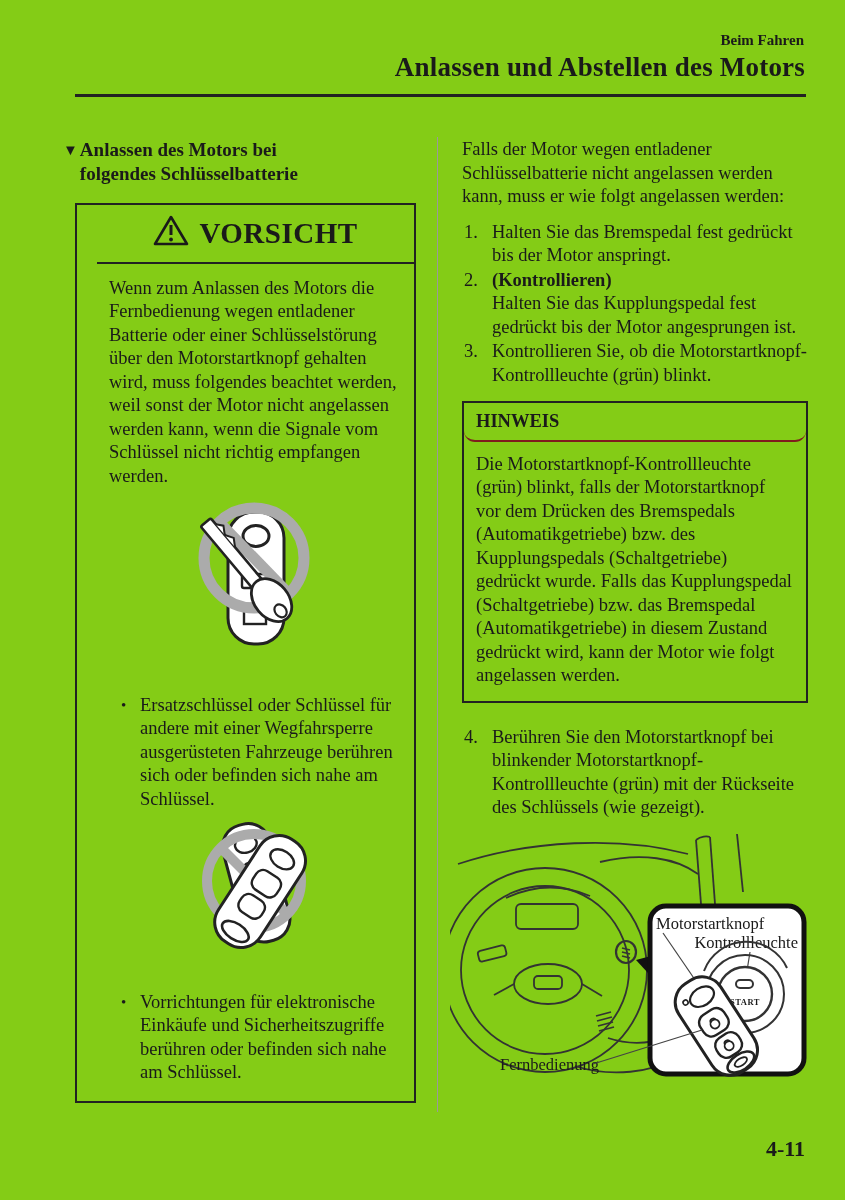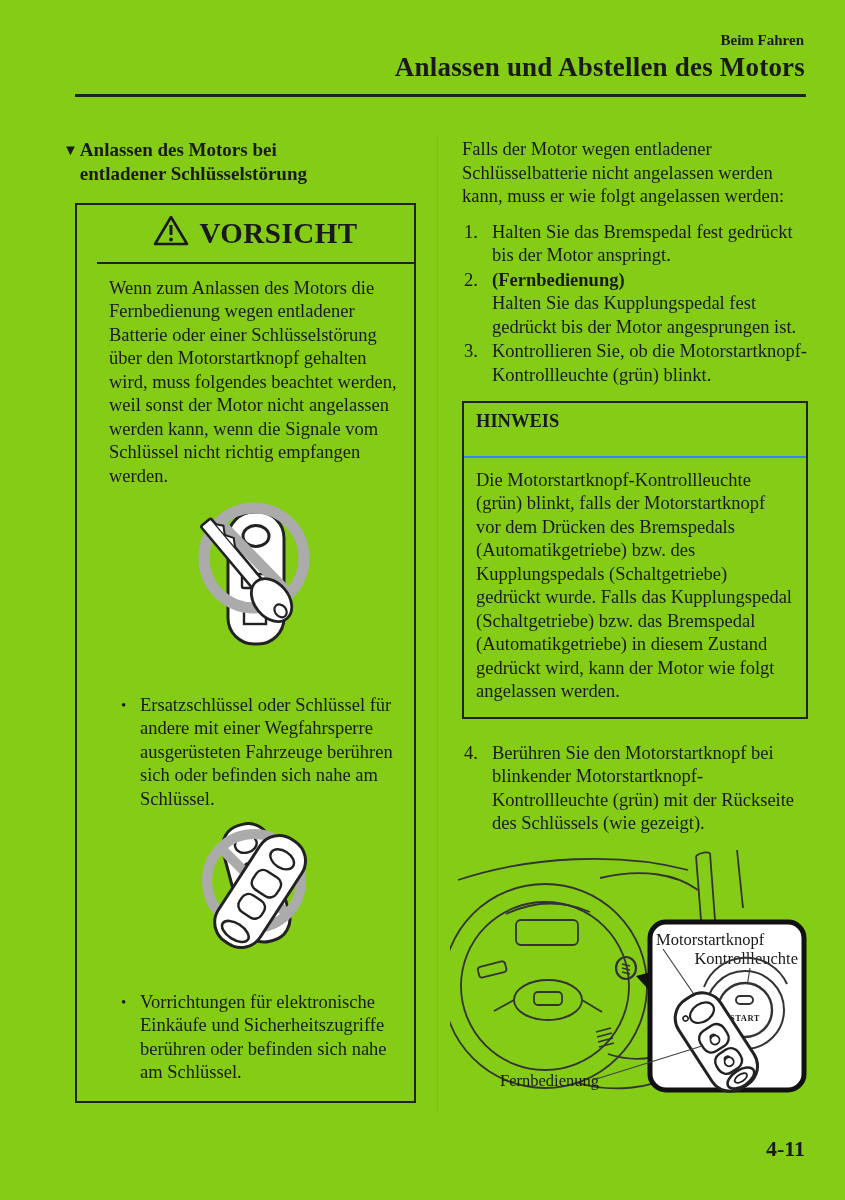--- a/index.html
+++ b/index.html
@@ -32,21 +32,21 @@
   .caution-body li::before { content:"•"; position:absolute; left:-19px; top:0; font-size:15px; }
   .illus { text-align:center; margin:10px 0 8px; }
 
   
   ol.steps { list-style:none; margin-top:12px; }
   ol.steps li { position:relative; padding-left:30px; margin-bottom:1px; }
   ol.steps .num { position:absolute; left:2px; top:0; }
   ol.steps b:empty { display:none; }
   ol.steps b { display:block; }
   .note-box { border:2px solid #222; margin-top:14px; width:346px; }
-  .note-title { font-size:18.5px; font-weight:bold; padding:7px 12px 22px; border-bottom:2px solid #3b82f6; }
+  .note-title { font-size:18.5px; font-weight:bold; padding:7px 12px 6px; border-bottom:2px solid #7f1d1d;border-radius:11px; }
   .note-body { padding:11px 12px 13px; }
   ol.step4 { margin-top:23px; }
   .main-figure { margin:12px 0 0 -12px; width:370px; }
 
   .page-number { position:absolute; top:1136px; right:40px; font-size:22px; font-weight:bold; }
 
   svg text { font-family:"Liberation Serif", serif; fill:#1a1a1a; }
 </style>
 </head>
 <body>
@@ -54,21 +54,21 @@
 <div class="page">
 
   <div class="eyebrow">Beim Fahren</div>
   <div class="page-title">Anlassen und Abstellen des Motors</div>
   <div class="header-rule"></div>
   <div class="col-divider"></div>
 
   <div class="col col-left">
     <div class="section-heading">
       <span class="tri">▼</span>
-      <span><span>Anlassen des Motors bei</span><br><span>entladener Schlüsselstörung</span></span>
+      <span><span>Anlassen des Motors bei</span><br><span>folgendes Schlüsselbatterie</span></span>
     </div>
 
     <section class="caution-box">
       <div class="caution-title-row">
         <span>
           <svg width="36" height="33" viewBox="0 0 36 33">
             <polygon points="18,3 34,30 2,30" fill="none" stroke="#1a1a1a" stroke-width="2.6" stroke-linejoin="round"></polygon>
             <line x1="18" y1="11" x2="18" y2="21" stroke="#1a1a1a" stroke-width="3"></line>
             <circle cx="18" cy="25.5" r="1.9" fill="#1a1a1a"></circle>
           </svg>
@@ -134,21 +134,21 @@
   <div class="col col-right">
     <p>Falls der Motor wegen entladener Schlüsselbatterie nicht angelassen werden kann, muss er wie folgt angelassen werden:</p>
 
     <ol class="steps">
       <li>
         <span class="num">1.</span>
         <span>Halten Sie das Bremspedal fest gedrückt bis der Motor anspringt.</span>
       </li>
       <li>
         <span class="num">2.</span>
-        <b>(Fernbedienung)</b><span>Halten Sie das Kupplungspedal fest gedrückt bis der Motor angesprungen ist.</span>
+        <b>(Kontrollieren)</b><span>Halten Sie das Kupplungspedal fest gedrückt bis der Motor angesprungen ist.</span>
       </li>
       <li>
         <span class="num">3.</span>
         <span>Kontrollieren Sie, ob die Motorstartknopf-Kontrollleuchte (grün) blinkt.</span>
       </li>
     </ol>
 
     <section class="note-box">
       <div class="note-title">HINWEIS</div>
       <p class="note-body">Die Motorstartknopf-Kontrollleuchte (grün) blinkt, falls der Motorstartknopf vor dem Drücken des Bremspedals (Automatikgetriebe) bzw. des Kupplungspedals (Schaltgetriebe) gedrückt wurde. Falls das Kupplungspedal (Schaltgetriebe) bzw. das Bremspedal (Automatikgetriebe) in diesem Zustand gedrückt wird, kann der Motor wie folgt angelassen werden.</p>

